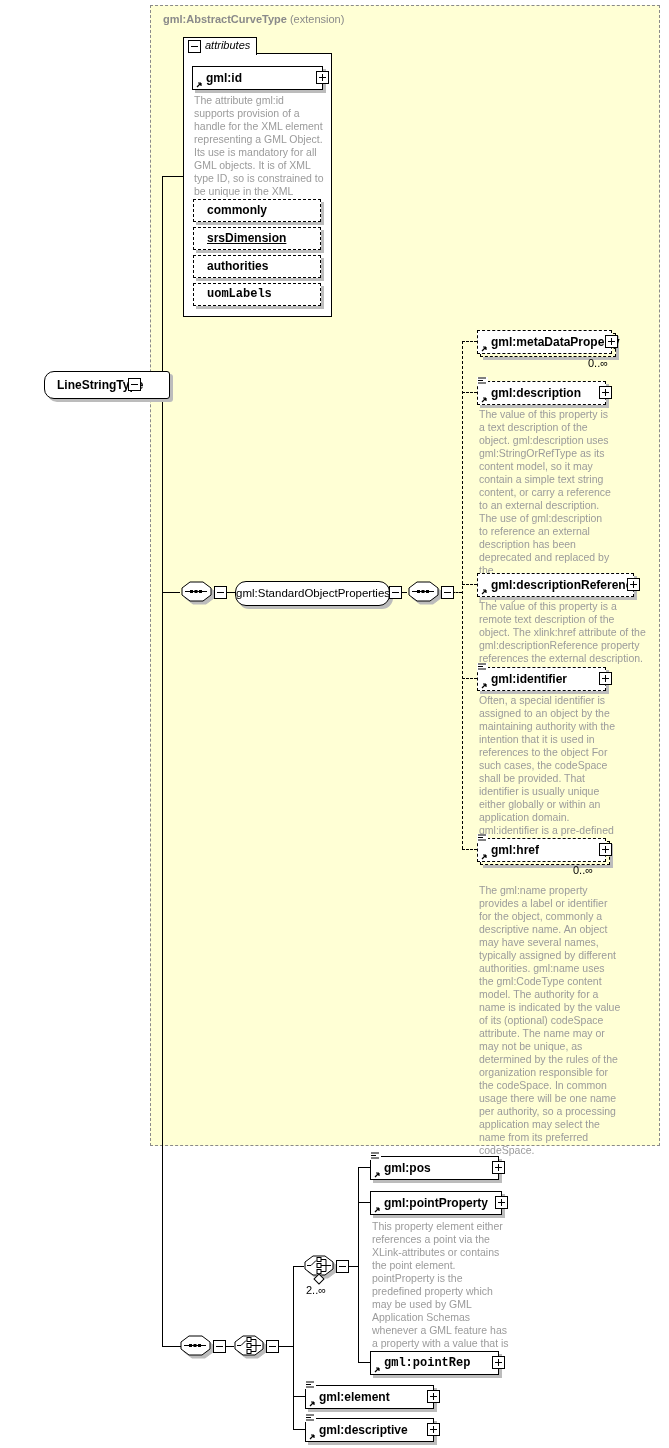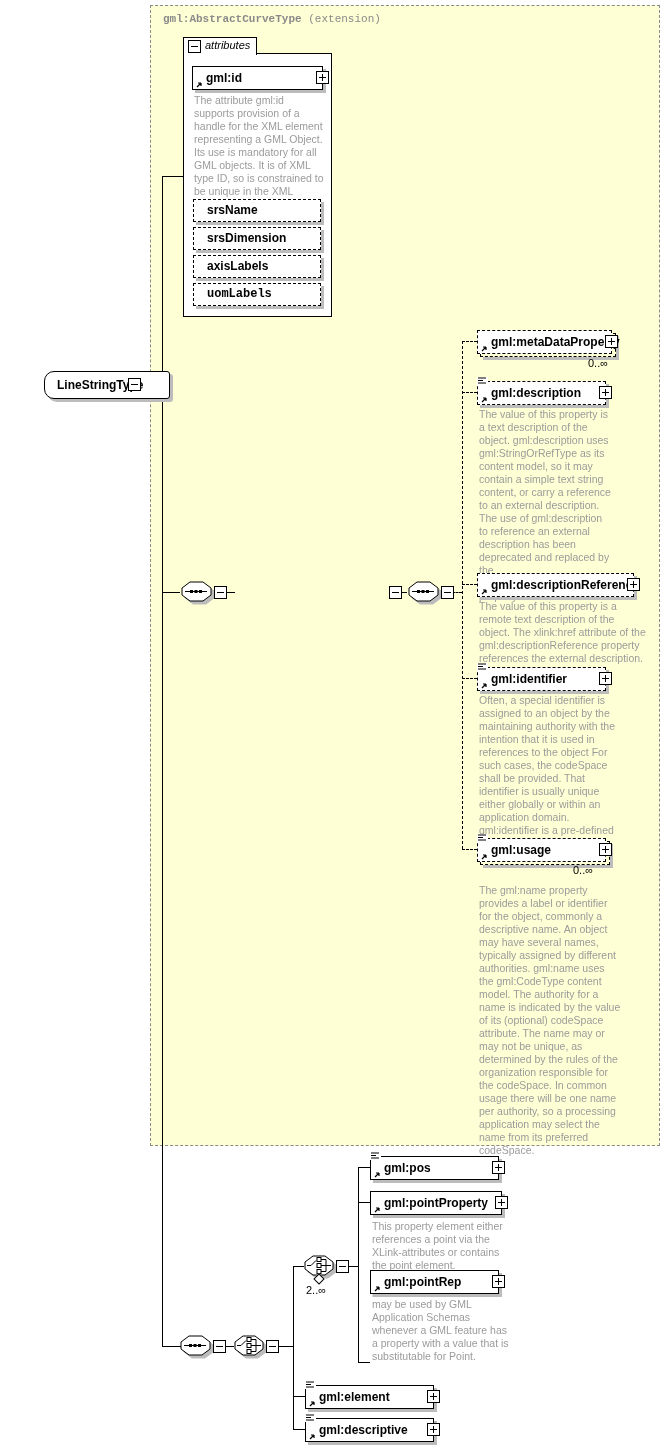--- a/index.html
+++ b/index.html
@@ -2,21 +2,21 @@
 <html><head>
 <meta charset="utf-8">
 <style>
   html,body{margin:0;padding:0;background:#fff;}
   #stage{position:relative;width:669px;height:1448px;background:#fff;
          font-family:"Liberation Sans",sans-serif;overflow:hidden;}
 
   
   .ext{position:absolute;left:150px;top:5px;width:508px;height:1139px;
        background:#FFFFD5;border:1px dashed #8a8a8a;}
-  .ext-title{position:absolute;left:12px;top:7px;font-size:11px;font-weight:bold;color:#8a8a8a;font-family:Liberation Mono, monospace;}
+  .ext-title{position:absolute;left:12px;top:7px;font-size:11px;font-weight:bold;color:#8a8a8a;}
   .ext-title .suffix{font-weight:normal;}
 
   
   .lh{position:absolute;height:1px;background:#000;}
   .lv{position:absolute;width:1px;background:#000;}
   .dlh{position:absolute;height:0;border-top:1px dashed #000;}
   .dlv{position:absolute;width:0;border-left:1px dashed #000;}
 
   
   .ebox{position:absolute;height:22px;background:#fff;border:1px solid #000;
@@ -117,42 +117,45 @@
   <div class="ebox z" style="left:192px;top:66px;width:116px;">
     <svg class="refic" width="8" height="8">
         <path d="M2,7 L6,3 M6,3 H3 M6,3 V6" stroke="#000" fill="none" stroke-width="1.2"></path>
       </svg>
     <span>gml:id</span>
     <span class="pbox"></span>
   </div>
   <div class="anno z" style="left:194px;top:94px;width:133px;">The attribute gml:id supports provision of a handle for the XML element representing a GML Object. Its use is mandatory for all GML objects. It is of XML type ID, so is constrained to be unique in the XML document within which it occurs.</div>
 
   <div class="ebox dashed z" style="left:193px;top:199px;width:113px;height:21px;line-height:21px;">
-    <span>srsName</span>
-  </div>
-  <div class="ebox dashed z" style="left:193px;top:227px;width:113px;height:21px;line-height:21px;">
+    <span>commonly</span>
+  </div>
+  <div class="ebox dashed z" style="left:193px;top:227px;width:113px;height:21px;line-height:21px;text-decoration:underline;">
     <span>srsDimension</span>
   </div>
   <div class="ebox dashed z" style="left:193px;top:255px;width:113px;height:21px;line-height:21px;">
-    <span>axisLabels</span>
+    <span>authorities</span>
   </div>
   <div class="ebox dashed z" style="left:193px;top:283px;width:113px;height:21px;line-height:21px;font-family:Liberation Mono, monospace;">
     <span>uomLabels</span>
   </div>
 
   <svg class="gicon z" style="left:180px;top:581px;" width="36" height="25">
     <path d="M10 1 h13 l8 6 v7 l-8 6 h-13 l-8 -6 v-7 z" fill="#bcbcbc" stroke="#bcbcbc" transform="translate(3,3)"></path>
     <path d="M10 1 h13 l8 6 v7 l-8 6 h-13 l-8 -6 v-7 z" fill="#fff" stroke="#000"></path>
     <line x1="5" y1="10.5" x2="27" y2="10.5" stroke="#000"></line>
     <rect x="10" y="9" width="3" height="3" fill="#000"></rect>
       <rect x="14.5" y="9" width="3" height="3" fill="#000"></rect>
       <rect x="19" y="9" width="3" height="3" fill="#000"></rect>
   </svg>
   <div class="mbox z" style="left:214px;top:586px;"></div>
 
+  <div class="gnode z">
+    <span>gml:StandardObjectProperties</span>
+  </div>
   <div class="mbox z" style="left:389px;top:586px;"></div>
 
   <svg class="gicon z" style="left:407px;top:581px;" width="36" height="25">
     <path d="M10 1 h13 l8 6 v7 l-8 6 h-13 l-8 -6 v-7 z" fill="#bcbcbc" stroke="#bcbcbc" transform="translate(3,3)"></path>
     <path d="M10 1 h13 l8 6 v7 l-8 6 h-13 l-8 -6 v-7 z" fill="#fff" stroke="#000"></path>
     <line x1="5" y1="10.5" x2="27" y2="10.5" stroke="#000"></line>
     <rect x="10" y="9" width="3" height="3" fill="#000"></rect>
       <rect x="14.5" y="9" width="3" height="3" fill="#000"></rect>
       <rect x="19" y="9" width="3" height="3" fill="#000"></rect>
   </svg>
@@ -208,21 +211,21 @@
   <div class="backbox z" style="left:480px;top:841px;width:128px;"></div>
   <div class="ebox dashed noshadow z" style="left:477px;top:838px;width:114px;">
     <svg class="txtic" width="9" height="8">
         <line x1="0" y1="1" x2="8" y2="1" stroke="#000"></line>
         <line x1="0" y1="3.5" x2="5" y2="3.5" stroke="#000"></line>
         <line x1="0" y1="6" x2="8" y2="6" stroke="#000"></line>
       </svg>
     <svg class="refic" width="8" height="8">
         <path d="M2,7 L6,3 M6,3 H3 M6,3 V6" stroke="#000" fill="none" stroke-width="1.2"></path>
       </svg>
-    <span>gml:usage</span>
+    <span>gml:href</span>
     <span class="pbox"></span>
   </div>
   <div class="occ z" style="left:573px;top:864px;">0..∞</div>
   <div class="anno z" style="left:479px;top:884px;width:142px;">The gml:name property provides a label or identifier for the object, commonly a descriptive name. An object may have several names, typically assigned by different authorities. gml:name uses the gml:CodeType content model.  The authority for a name is indicated by the value of its (optional) codeSpace attribute.  The name may or may not be unique, as determined by the rules of the organization responsible for the codeSpace.  In common usage there will be one name per authority, so a processing application may select the name from its preferred codeSpace.</div>
 
   <svg class="gicon z" style="left:179px;top:1335px;" width="36" height="25">
     <path d="M10 1 h13 l8 6 v7 l-8 6 h-13 l-8 -6 v-7 z" fill="#bcbcbc" stroke="#bcbcbc" transform="translate(3,3)"></path>
     <path d="M10 1 h13 l8 6 v7 l-8 6 h-13 l-8 -6 v-7 z" fill="#fff" stroke="#000"></path>
     <line x1="5" y1="10.5" x2="27" y2="10.5" stroke="#000"></line>
     <rect x="10" y="9" width="3" height="3" fill="#000"></rect>
@@ -278,21 +281,21 @@
 
   <div class="ebox z" style="left:370px;top:1191px;width:117px;">
     <svg class="refic" width="8" height="8">
         <path d="M2,7 L6,3 M6,3 H3 M6,3 V6" stroke="#000" fill="none" stroke-width="1.2"></path>
       </svg>
     <span>gml:pointProperty</span>
     <span class="pbox"></span>
   </div>
   <div class="anno z" style="left:372px;top:1220px;width:142px;">This property element either references a point via the XLink-attributes or contains the point element. pointProperty is the predefined property which may be used by GML Application Schemas whenever a GML feature has a property with a value that is substitutable for Point.</div>
 
-  <div class="ebox z" style="left:370px;top:1270px;width:114px;">
+  <div class="ebox z" style="left:370px;top:1351px;width:114px;font-family:Liberation Mono, monospace;">
     <svg class="refic" width="8" height="8">
         <path d="M2,7 L6,3 M6,3 H3 M6,3 V6" stroke="#000" fill="none" stroke-width="1.2"></path>
       </svg>
     <span>gml:pointRep</span>
     <span class="pbox"></span>
   </div>
 
   <div class="ebox z" style="left:305px;top:1385px;width:114px;">
     <svg class="txtic" width="9" height="8">
         <line x1="0" y1="1" x2="8" y2="1" stroke="#000"></line>

